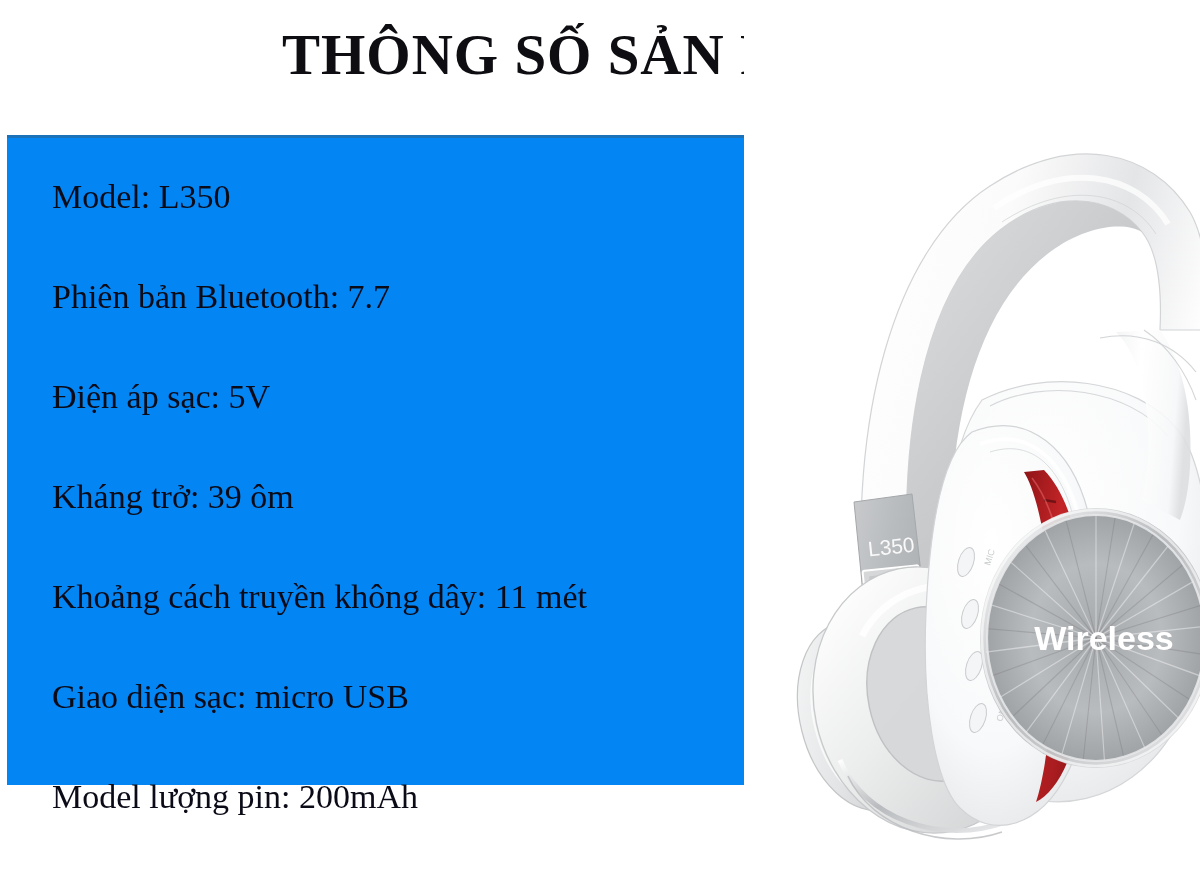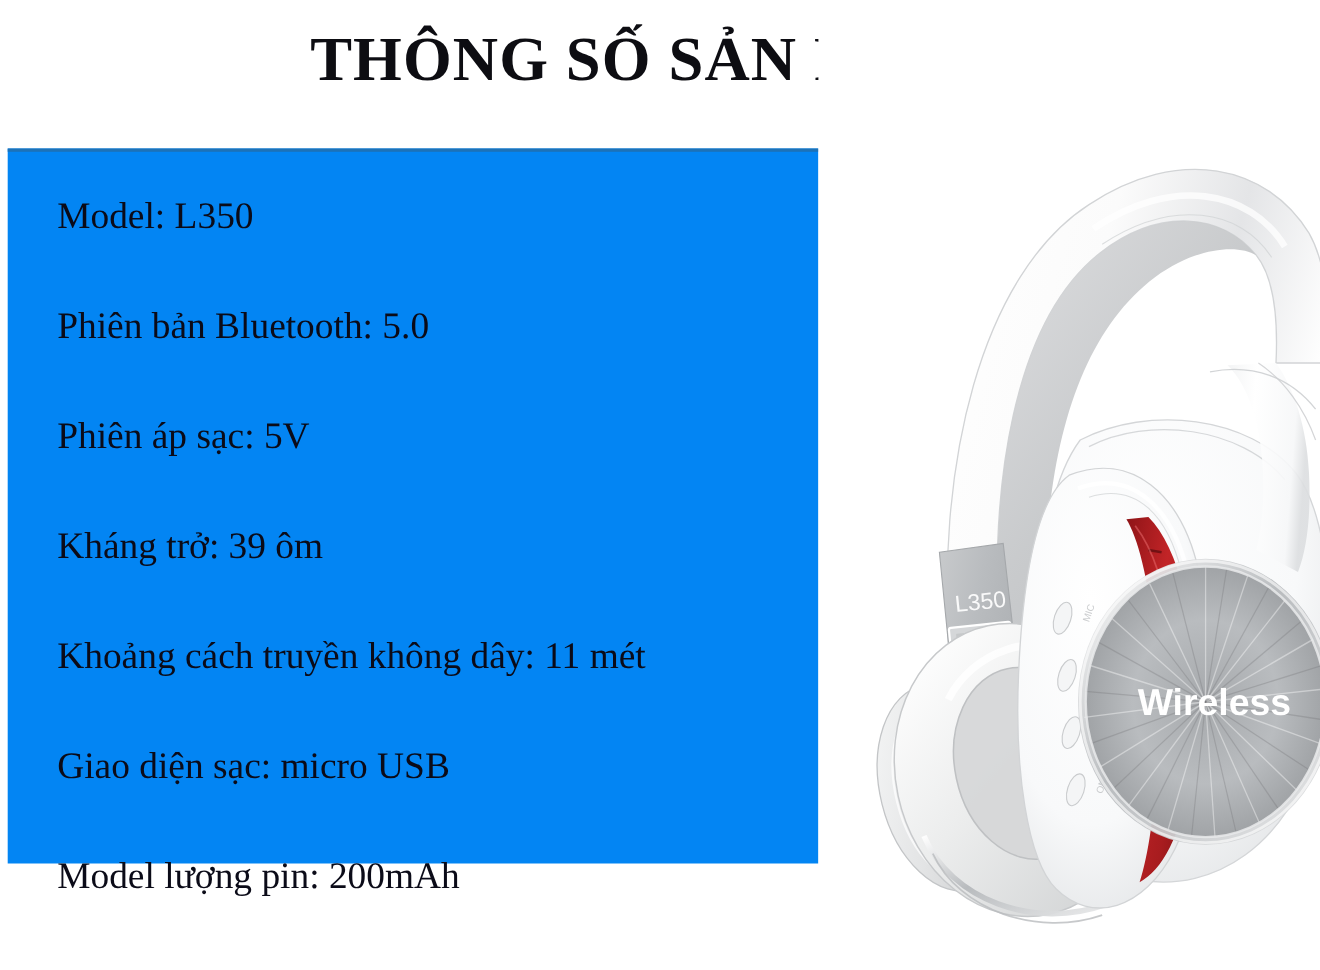--- a/index.html
+++ b/index.html
@@ -78,22 +78,22 @@
   }
 </style>
 </head>
 <body>
 
 <div id="page-title">THÔNG SỐ SẢN PHẨM</div>
 
 <div id="spec-panel">
   <div id="spec-list">
     <div class="spec-line">Model: L350</div>
-    <div class="spec-line">Phiên bản Bluetooth: 5.0</div>
-    <div class="spec-line">Phiên áp sạc: 5V</div>
+    <div class="spec-line">Phiên bản Bluetooth: 7.7</div>
+    <div class="spec-line">Điện áp sạc: 5V</div>
     <div class="spec-line">Kháng trở: 39 ôm</div>
     <div class="spec-line">Khoảng cách truyền không dây: 11 mét</div>
     <div class="spec-line">Giao diện sạc: micro USB</div>
     <div class="spec-line">Model lượng pin: 200mAh</div>
   </div>
 </div>
 
 <div id="product-photo">
   <svg id="headphone-graphic" viewBox="0 0 456 882">
     <defs>

